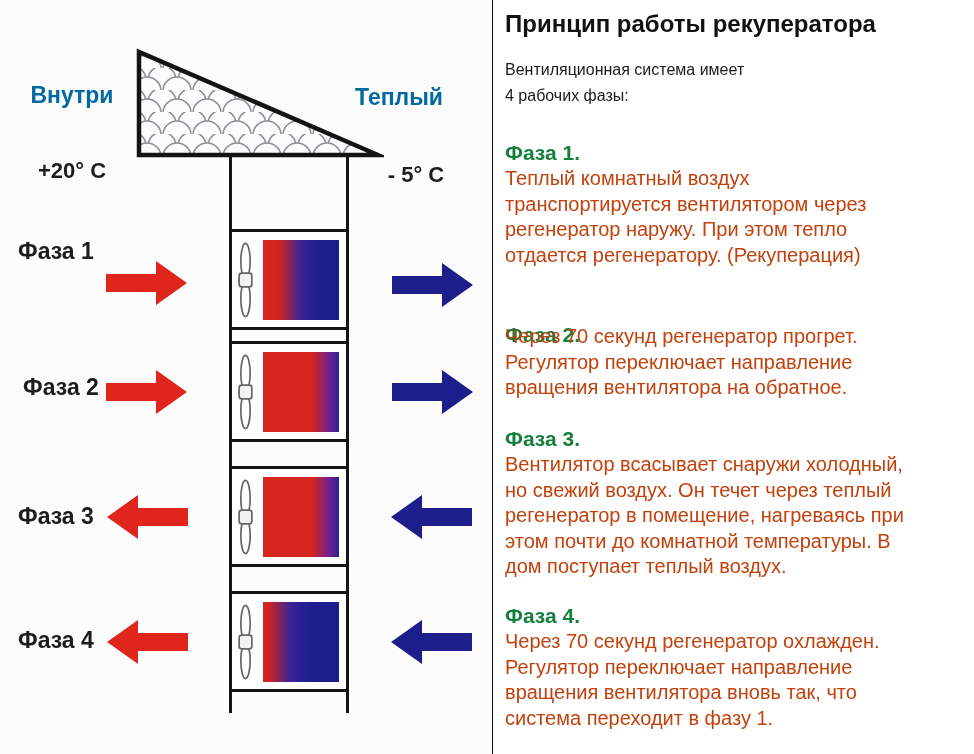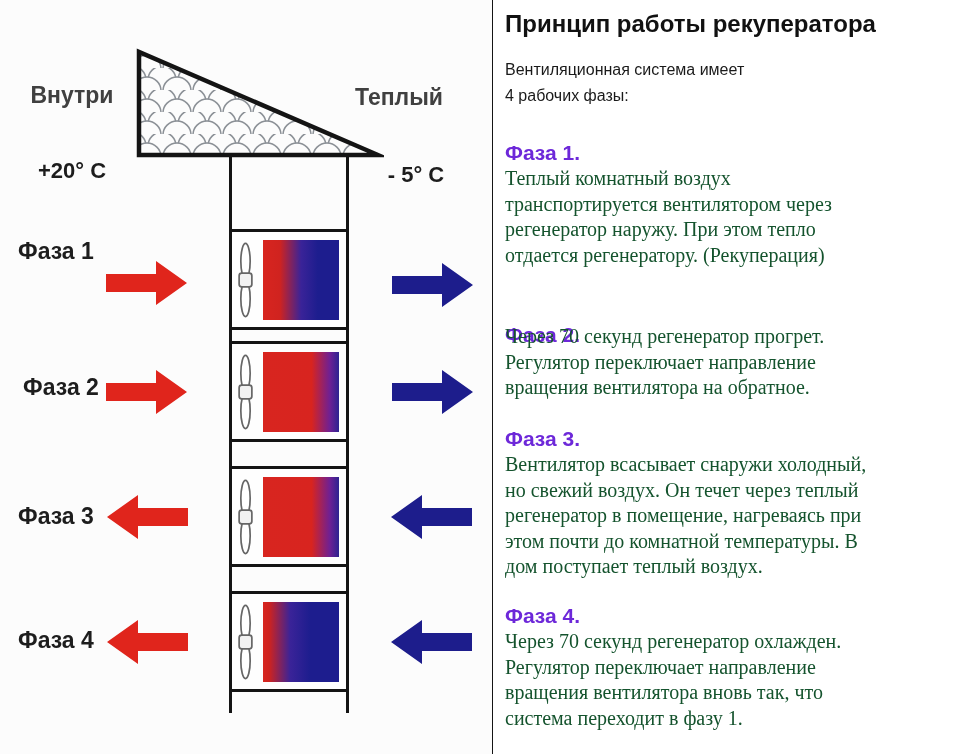--- a/index.html
+++ b/index.html
@@ -4,21 +4,21 @@
 <style>
   * { margin:0; padding:0; box-sizing:border-box; }
   body { background:#ffffff; font-family:"Liberation Sans", sans-serif; }
   .canvas {
     position:relative; width:974px; height:754px; background:#fdfdfd;
     overflow:hidden; color:#161616;
   }
   
   .left-panel { position:absolute; left:0; top:0; width:493px; height:754px; background:#fcfcfc; }
   .roof-svg { position:absolute; left:132px; top:46px; }
-  .env-label { position:absolute; font-weight:bold; font-size:23px; color:#404040; text-align:center; }
+  .env-label { position:absolute; font-weight:bold; font-size:23px; color:#0369a1; text-align:center; }
   .env-temp  { position:absolute; font-weight:bold; font-size:22px; color:#1d1d1d; text-align:center;margin-top:40px; }
   .duct-line { position:absolute; width:3px; background:#141414; }
   .pbox {
     position:absolute; left:229px; width:120px; height:101px;
     border:3.5px solid #141414; background:#fefefe;
     display:flex; align-items:center; padding:0 5px;
   }
   .fan { width:17px; height:86px; flex:0 0 auto; }
   .regen { width:76px; height:80px; margin-left:9px; }
   .g-cold-start { background:linear-gradient(90deg,#d8251f 0%,#d0231f 22%,#3a2398 50%,#1d1d8e 72%,#1d1d8e 100%); }
@@ -26,22 +26,22 @@
   .g-cooled     { background:linear-gradient(90deg,#d8251f 0%,#ce231f 8%,#3a2398 36%,#1d1d8e 62%,#1d1d8e 100%); }
   .phase-label { position:absolute; left:18px; width:86px; font-weight:bold; font-size:23px; color:#1d1d1d; }
   .arrow { position:absolute; width:82px; height:46px; }
   .arrow.flip { transform:scaleX(-1); }
   
   .divider { position:absolute; left:492px; top:0; width:2px; height:754px; background:#141414; }
   
   .right-panel { position:absolute; left:493px; top:0; width:481px; height:754px; background:#ffffff; }
   .rp-title { position:absolute; left:12px; top:10px; width:460px; font-size:24px; font-weight:bold; color:#111; }
   .rp-intro { position:absolute; left:12px; top:57px; width:455px; font-size:16px; line-height:26px; white-space:pre-line; color:#1a1a1a; }
-  .sec-heading { position:absolute; left:12px; width:455px; font-size:21px; font-weight:bold; color:#6d28d9; }
-  .sec-body { position:absolute; left:12px; width:456px; font-size:20px; line-height:25.5px; white-space:pre-line; color:#14532d;font-family:Liberation Serif, serif; }
+  .sec-heading { position:absolute; left:12px; width:455px; font-size:21px; font-weight:bold; color:#15803d; }
+  .sec-body { position:absolute; left:12px; width:456px; font-size:20px; line-height:25.5px; white-space:pre-line; color:#c2410c; }
 </style>
 </head>
 <body>
 
 <div class="canvas">
 
   <div class="left-panel">
 
     <svg class="roof-svg" width="252" height="116" viewBox="0 0 252 116">
       <defs>

